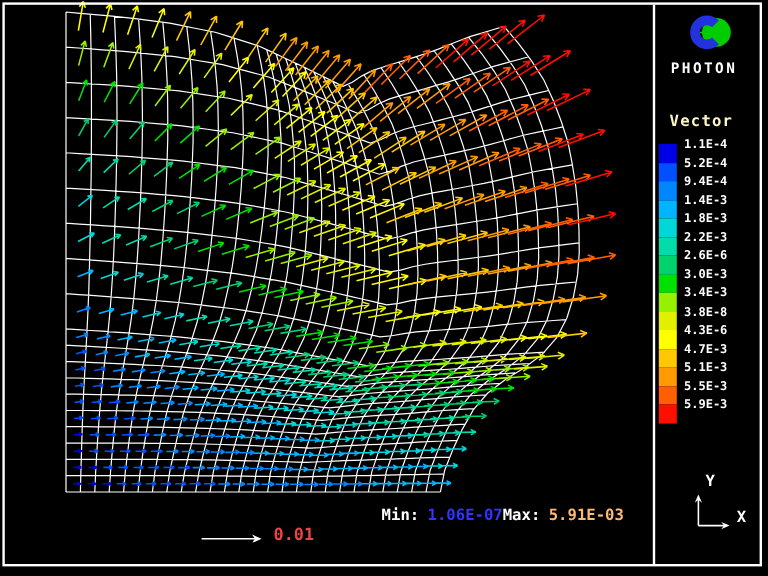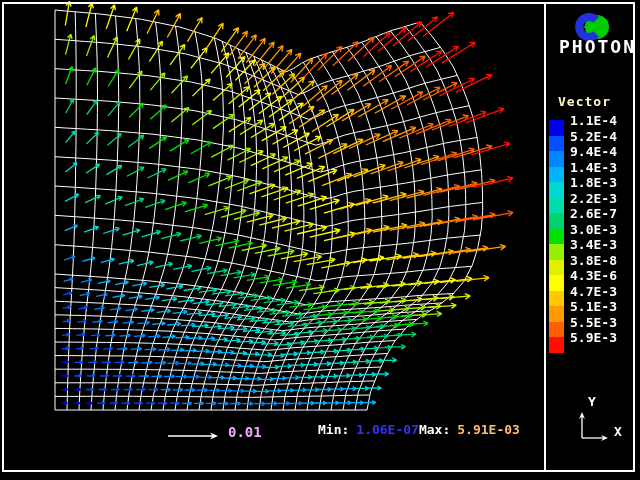--- a/index.html
+++ b/index.html
@@ -2,31 +2,31 @@
 <html><head>
 <meta charset="utf-8">
 <style>
   html,body{margin:0;padding:0;background:#000;}
   .screen{position:relative;width:640px;height:480px;background:#000;overflow:hidden;
           font-family:"DejaVu Sans Mono", monospace;font-weight:bold;}
   .frame{position:absolute;left:2px;top:2px;width:633px;height:470px;border:2px solid #fff;box-sizing:border-box;}
   .plot-svg{position:absolute;left:0;top:0;}
   .legend-panel{position:absolute;left:544px;top:4px;width:91px;height:466px;border-left:2px solid #fff;}
   .logo{position:absolute;left:26px;top:4px;}
-  .brand-text{position:absolute;left:13px;top:32px;color:#fff;font-size:18px;letter-spacing:2px;}
+  .brand-text{position:absolute;left:13px;top:46px;color:#fff;font-size:12px;letter-spacing:2px;}
   .legend-title{position:absolute;left:12px;top:90px;color:#fef9c3;font-size:13px;letter-spacing:1px;}
   .legend-rows{position:absolute;left:3px;top:116px;}
   .legend-row{display:flex;align-items:flex-start;height:15.5px;}
   .legend-swatch{width:15px;height:15.5px;flex:0 0 15px;}
-  .legend-value{color:#fff;font-size:13px;line-height:15.5px;margin-left:6px;position:relative;top:-7px;white-space:nowrap;}
+  .legend-value{color:#fff;font-size:10px;line-height:15.5px;margin-left:6px;position:relative;top:-7px;white-space:nowrap;}
   .axis-glyph{position:absolute;left:24px;top:388px;width:64px;height:64px;color:#fff;}
   .axis-y-label{position:absolute;left:18px;top:2px;font-size:13px;}
   .axis-x-label{position:absolute;left:44px;top:32px;font-size:13px;}
   .axis-arrows{position:absolute;left:8px;top:18px;}
-  .scale-note{position:absolute;left:166px;top:424px;color:#f0abfc;font-size:14px;}
+  .scale-note{position:absolute;left:166px;top:438px;color:#ef4444;font-size:14px;}
   .scale-note svg{vertical-align:-2px;}
   .scale-label{margin-left:6px;}
   .minmax{position:absolute;left:318px;top:422px;font-size:13px;color:#fff;white-space:nowrap;}
   .minmax .val-min{margin-left:7px;}
   .minmax .lbl-max{margin-left:0;}
   .minmax .val-max{margin-left:7px;}
   .plot-title{position:absolute;left:80px;top:443px;color:#fff;font-size:14px;letter-spacing:.5px;}
 </style>
 </head>
 <body>
@@ -98,21 +98,21 @@
         <div class="legend-row">
           <div class="legend-swatch" style="background: rgb(0, 215, 215);"></div>
           <span class="legend-value">1.8E-3</span>
         </div>
         <div class="legend-row">
           <div class="legend-swatch" style="background: rgb(0, 220, 170);"></div>
           <span class="legend-value">2.2E-3</span>
         </div>
         <div class="legend-row">
           <div class="legend-swatch" style="background: rgb(0, 210, 110);"></div>
-          <span class="legend-value">2.6E-7</span>
+          <span class="legend-value">2.6E-6</span>
         </div>
         <div class="legend-row">
           <div class="legend-swatch" style="background: rgb(0, 225, 0);"></div>
           <span class="legend-value">3.0E-3</span>
         </div>
         <div class="legend-row">
           <div class="legend-swatch" style="background: rgb(150, 240, 0);"></div>
           <span class="legend-value">3.4E-3</span>
         </div>
         <div class="legend-row">

